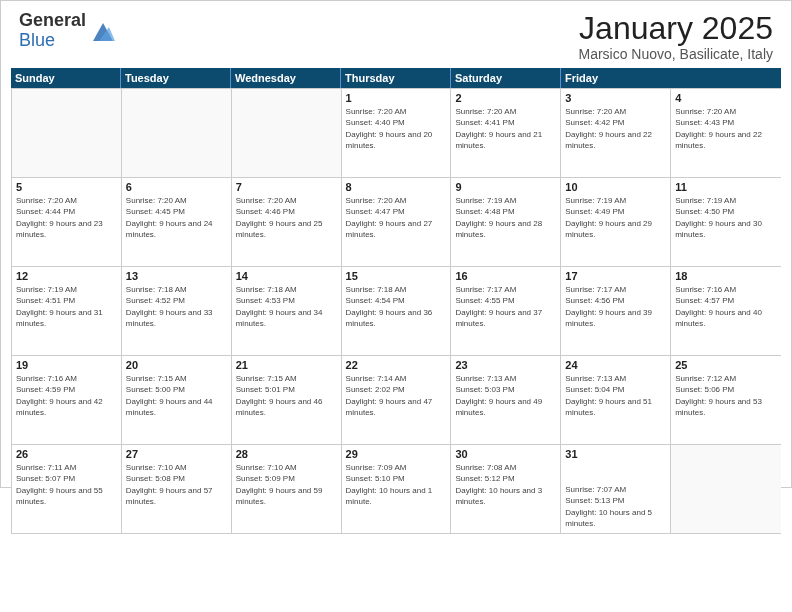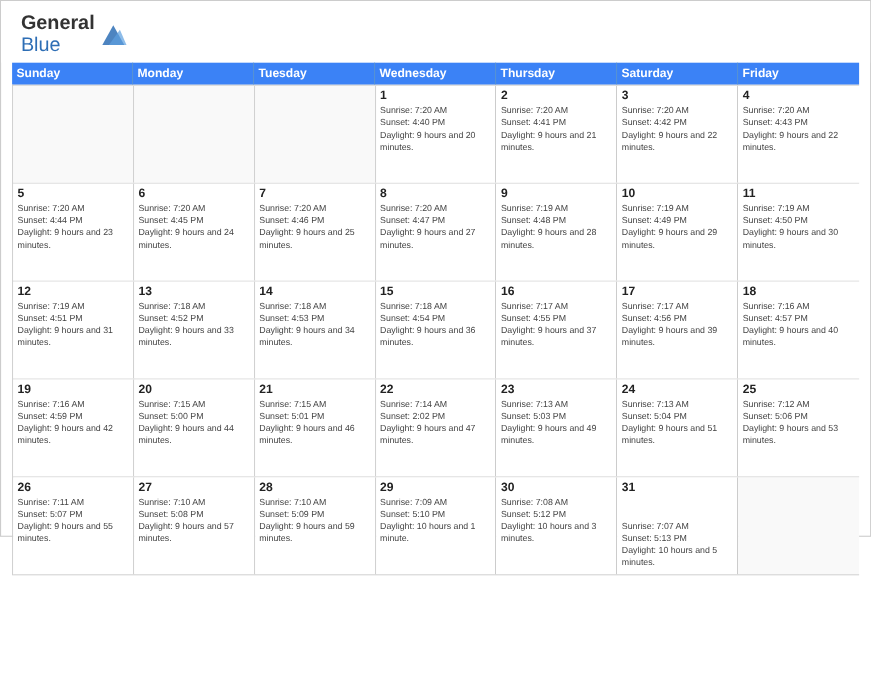--- a/index.html
+++ b/index.html
@@ -63,21 +63,21 @@
     }
     .calendar {
       flex: 1;
       display: flex;
       flex-direction: column;
       margin: 0 10px 8px 10px;
     }
     .cal-header {
       display: grid;
       grid-template-columns: repeat(7, 1fr);
-      background: #3b82f6;
+      background: #0c4a6e;
     }
     .cal-header-cell {
       color: #fff;
       font-size: 11px;
       font-weight: bold;
       padding: 4px 4px;
       text-align: left;
       border-right: 1px solid #5591d4;
     }
     .cal-header-cell:last-child {
@@ -130,26 +130,29 @@
     <div class="logo-area">
       <div class="logo-text">
         <span class="logo-general">General</span>
         <span class="logo-blue">Blue</span>
       </div>
       <svg class="logo-icon" viewBox="0 0 28 28" xmlns="http://www.w3.org/2000/svg">
         <polygon points="4,24 14,6 24,24" fill="#2e6eb5" opacity="0.85"></polygon>
         <polygon points="10,24 20,10 26,24" fill="#5ca0e0" opacity="0.7"></polygon>
       </svg>
     </div>
+    <div class="title-area">
+      <div class="month-title">January 2025</div>
+      <div class="location-title">Marsico Nuovo, Basilicate, Italy</div>
+    </div>
   </div>
 
   <div class="calendar">
     <div class="cal-header" id="cal-header-row">
         <div class="cal-header-cell">Sunday</div>
-        <div class="cal-header-cell">Monday</div>
         <div class="cal-header-cell">Tuesday</div>
         <div class="cal-header-cell">Wednesday</div>
         <div class="cal-header-cell">Thursday</div>
         <div class="cal-header-cell">Saturday</div>
         <div class="cal-header-cell">Friday</div>
       </div>
     <div class="cal-body" id="cal-body">
         <div class="cal-week">
           <div class="cal-cell empty"></div>
           <div class="cal-cell empty"></div>

